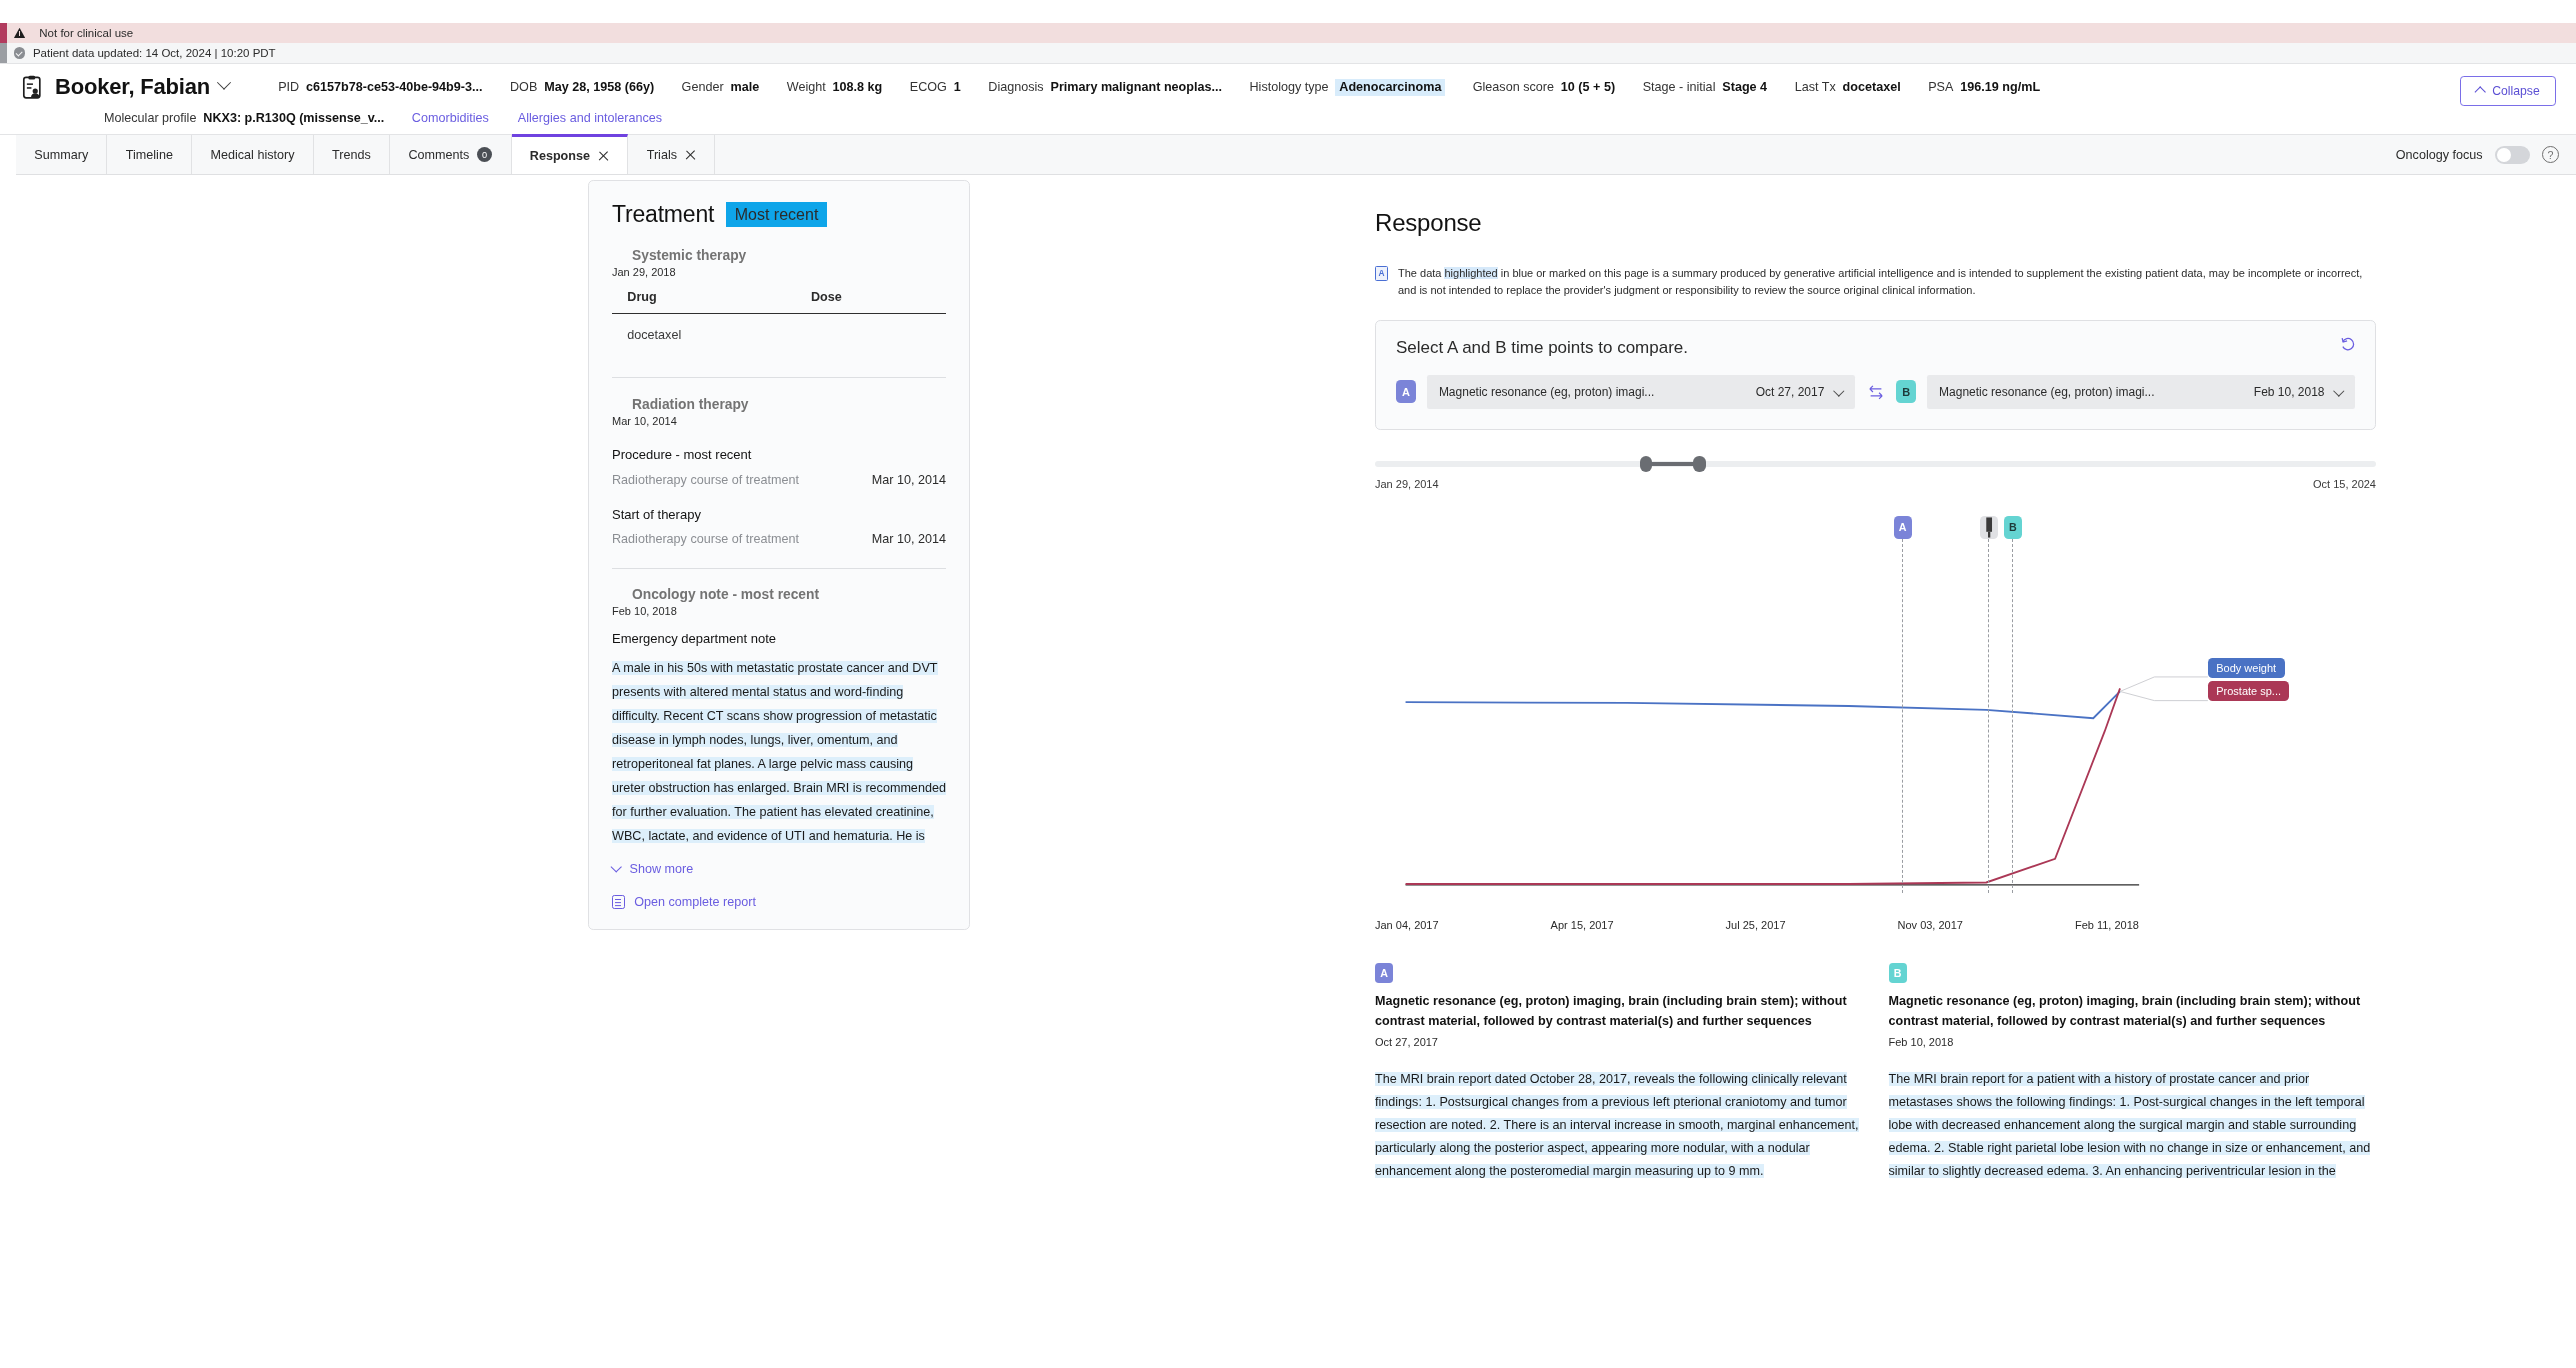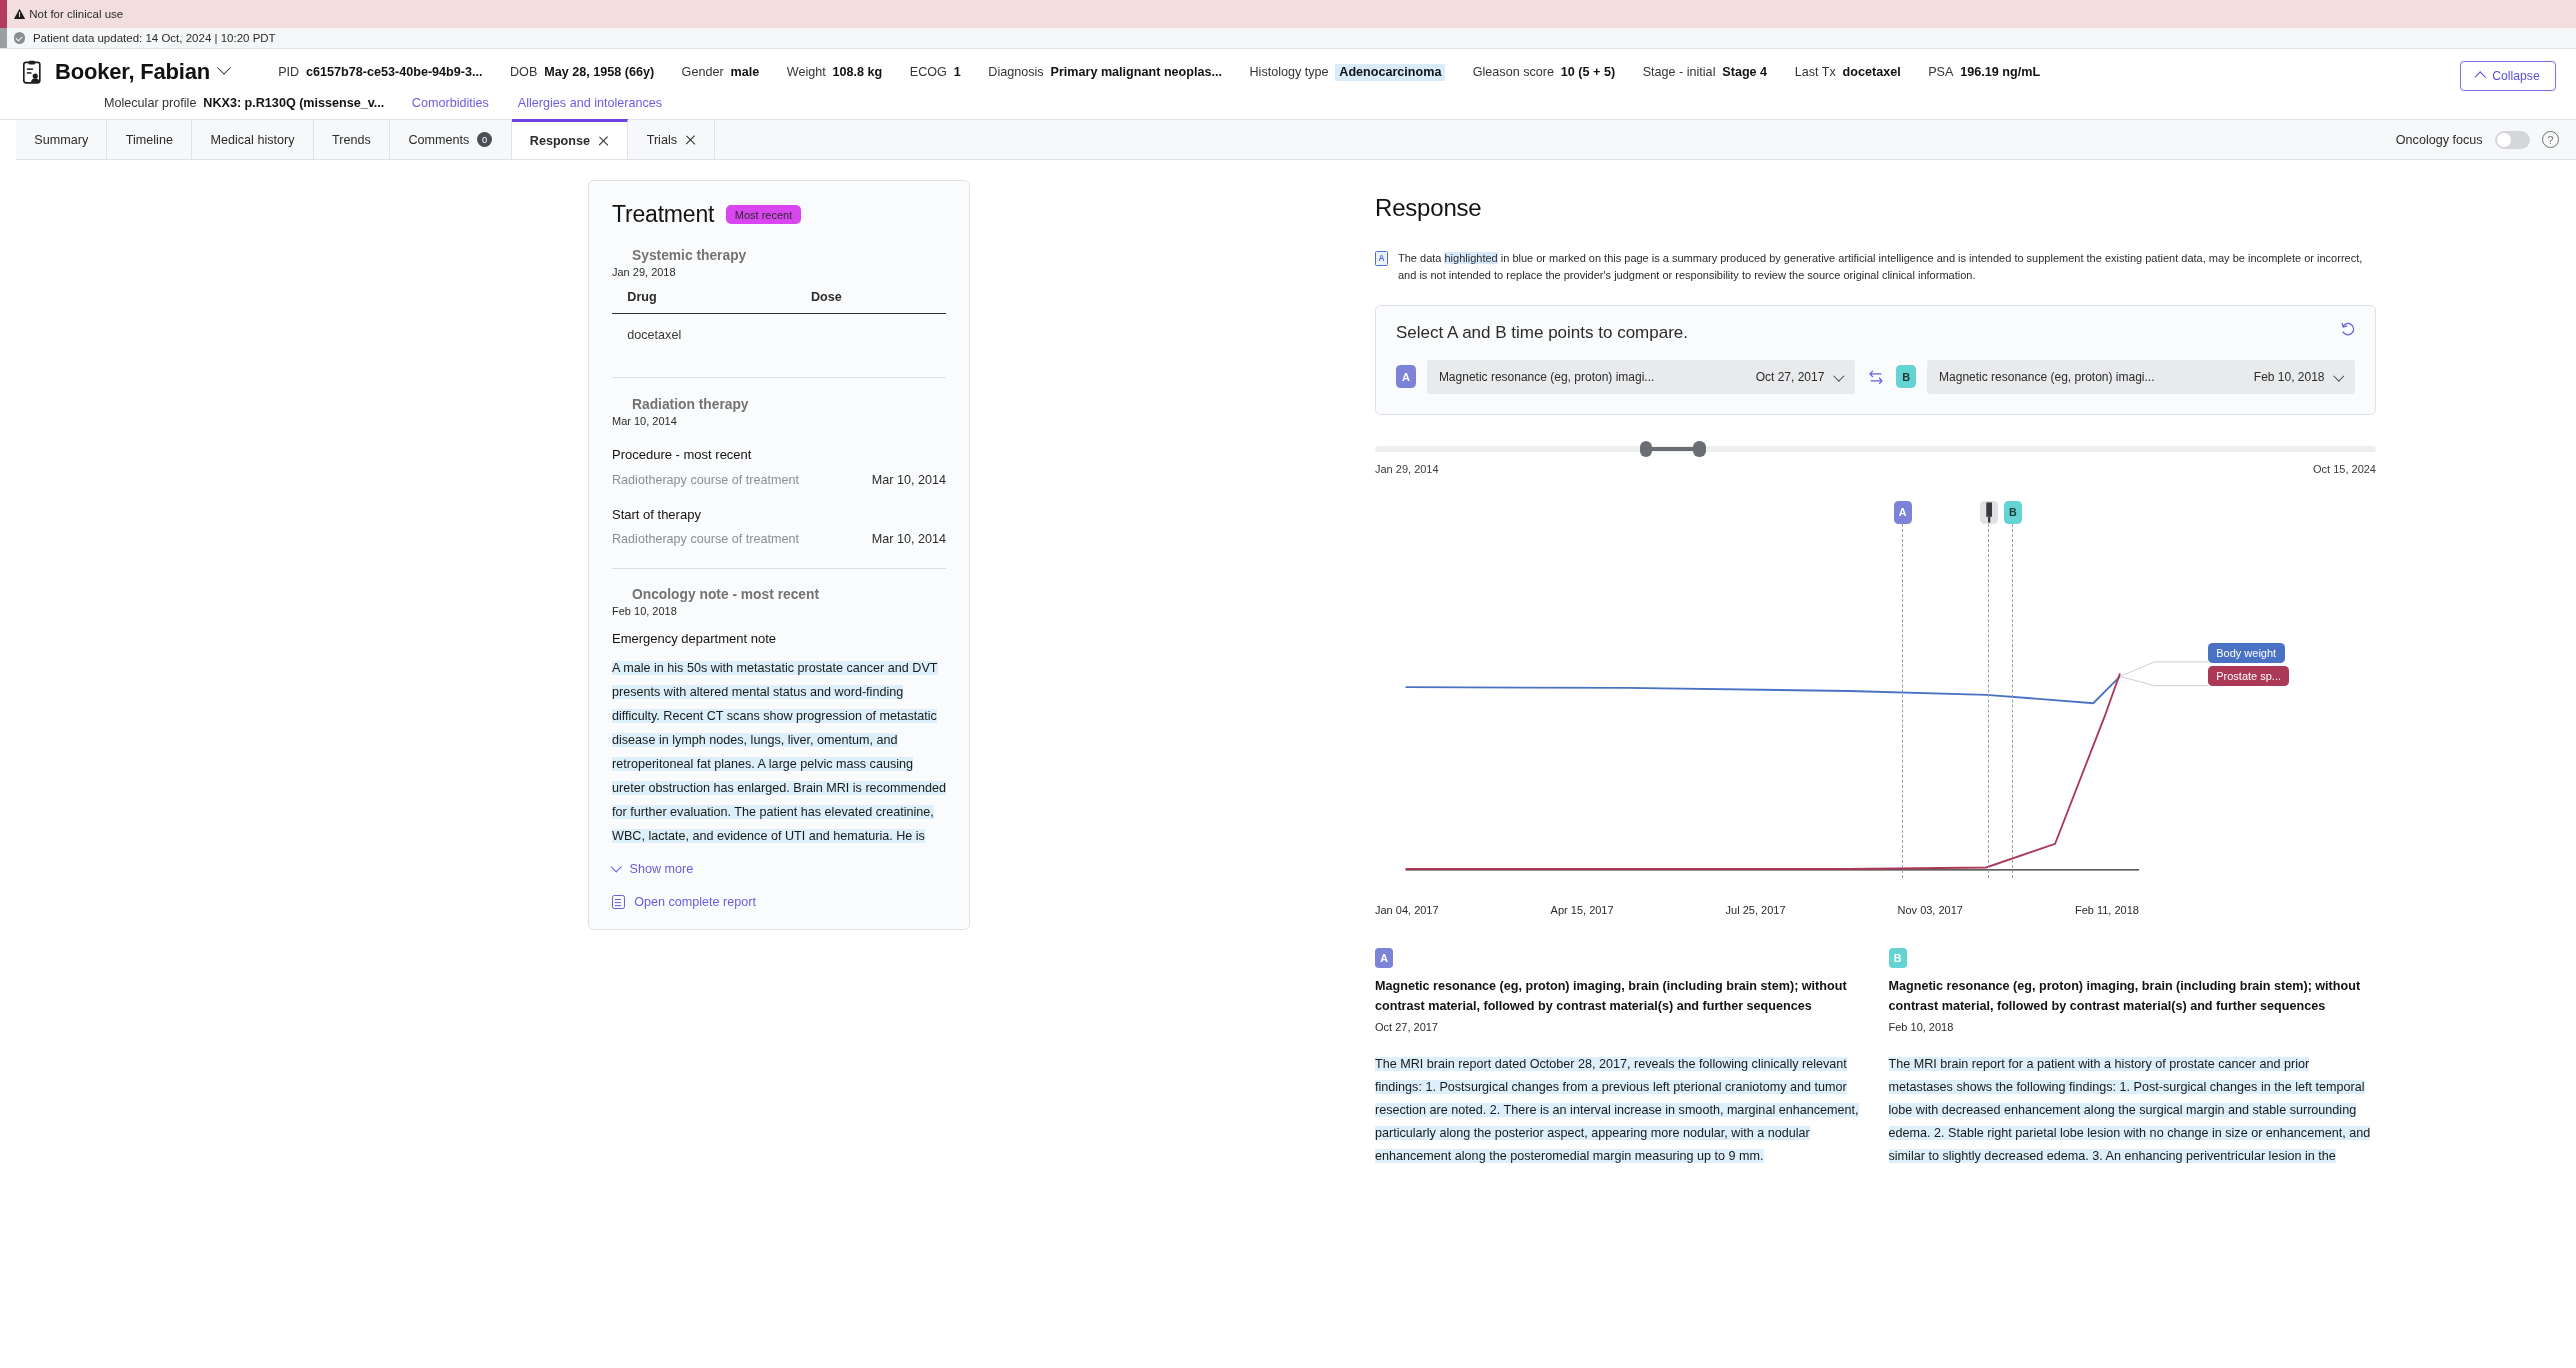--- a/index.html
+++ b/index.html
@@ -5,22 +5,22 @@
   * { box-sizing: border-box; margin: 0; padding: 0; }
   html, body {
     width: 2576px; height: 1369px;
     background: #ffffff;
     font-family: "Liberation Sans", sans-serif;
     color: #1f1f1f;
     overflow: hidden;
   }
   
   .banner-clinical {
-    height: 28px; background: #f2dede; display: flex; align-items: center;
-    padding-left: 13.8px; gap: 4px; position: relative;
+    height: 20px; background: #f2dede; display: flex; align-items: center;
+    padding-left: 13.8px; gap: 14px; position: relative; margin-top: 23px;
   }
   .banner-clinical::before {
     content: ""; position: absolute; left: 0; top: 0; bottom: 0; width: 6.9px;
     background: #b23b5e;
   }
   .banner-clinical .txt { font-size: 11.5px; color: #2b2b2b; }
   .warn-tri { width: 11.5px; height: 10.7px; position: relative; }
   .warn-tri::before {
     content: ""; position: absolute; inset: 0;
     background: #1f1f1f;
@@ -137,21 +137,21 @@
   .left-col { width: 588px; flex: none; }
 
   
   .card {
     background: #fafbfc; border: 0.8px solid #e0e1e4; border-radius: 5.3px;
     padding: 20px 23px 20px 23px;
   }
   .card-head { display: flex; align-items: center; gap: 12.2px; margin-bottom: 20px; }
   .card-title { font-size: 23px; color: #121212; letter-spacing: -0.2px; }
   .pill {
-    background: #d946ef; color: #2b2b2b; font-size: 11px; border-radius: 5px;
+    background: #0ea5e9; color: #2b2b2b; font-size: 16px; border-radius: 0;
     padding: 3.8px 8.4px;
   }
   .sec-title { font-size: 13.8px; font-weight: bold; color: #737373; margin-left: 20px; }
   .sec-date { font-size: 11px; color: #2b2b2b; margin-top: 3.1px; }
   .tbl { width: 100%; margin-top: 12.2px; border-collapse: collapse; }
   .tbl th {
     text-align: left; font-size: 12.6px; font-weight: bold; color: #2b2b2b;
     padding: 0 0 9.2px 15.3px; border-bottom: 1.1px solid #2f2f2f;
   }
   .tbl td { font-size: 12.6px; color: #3a3a3a; padding: 13.8px 0 13.8px 15.3px; }

